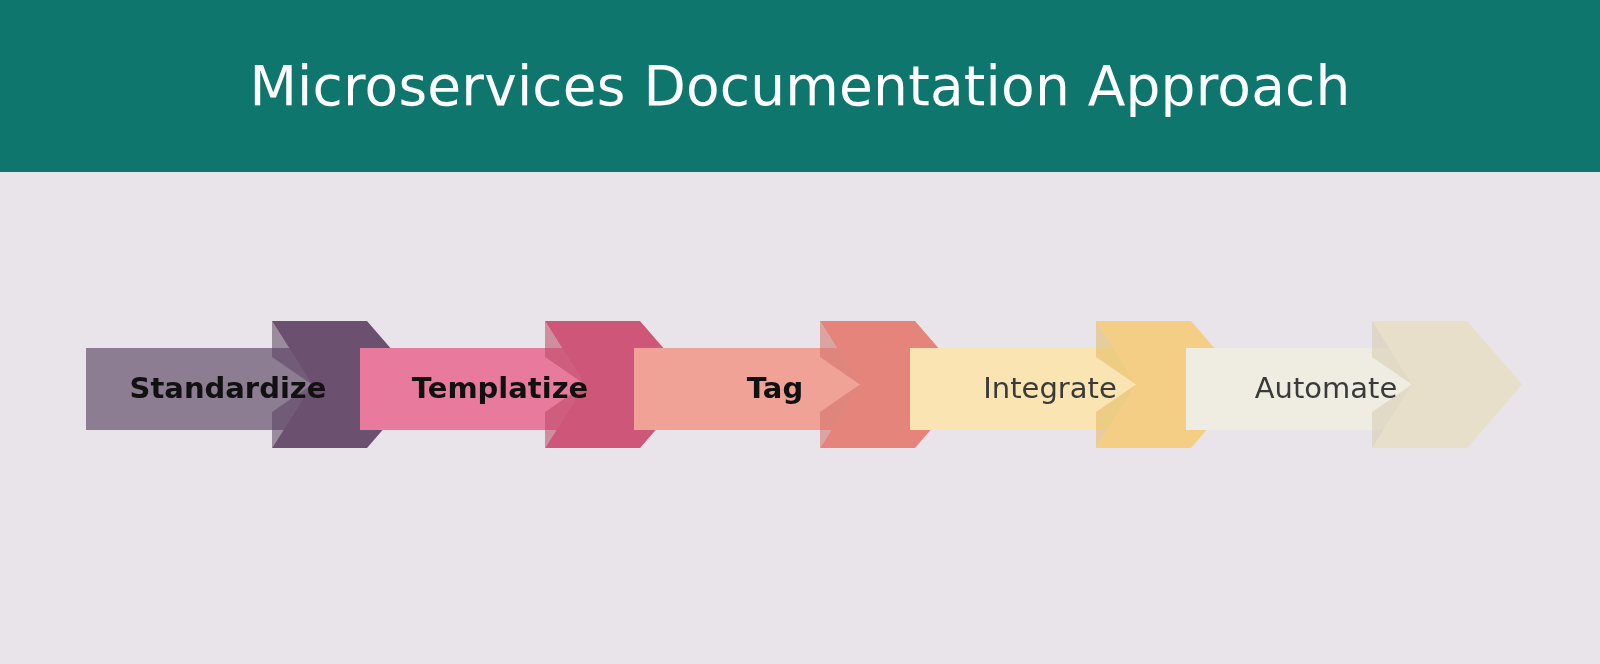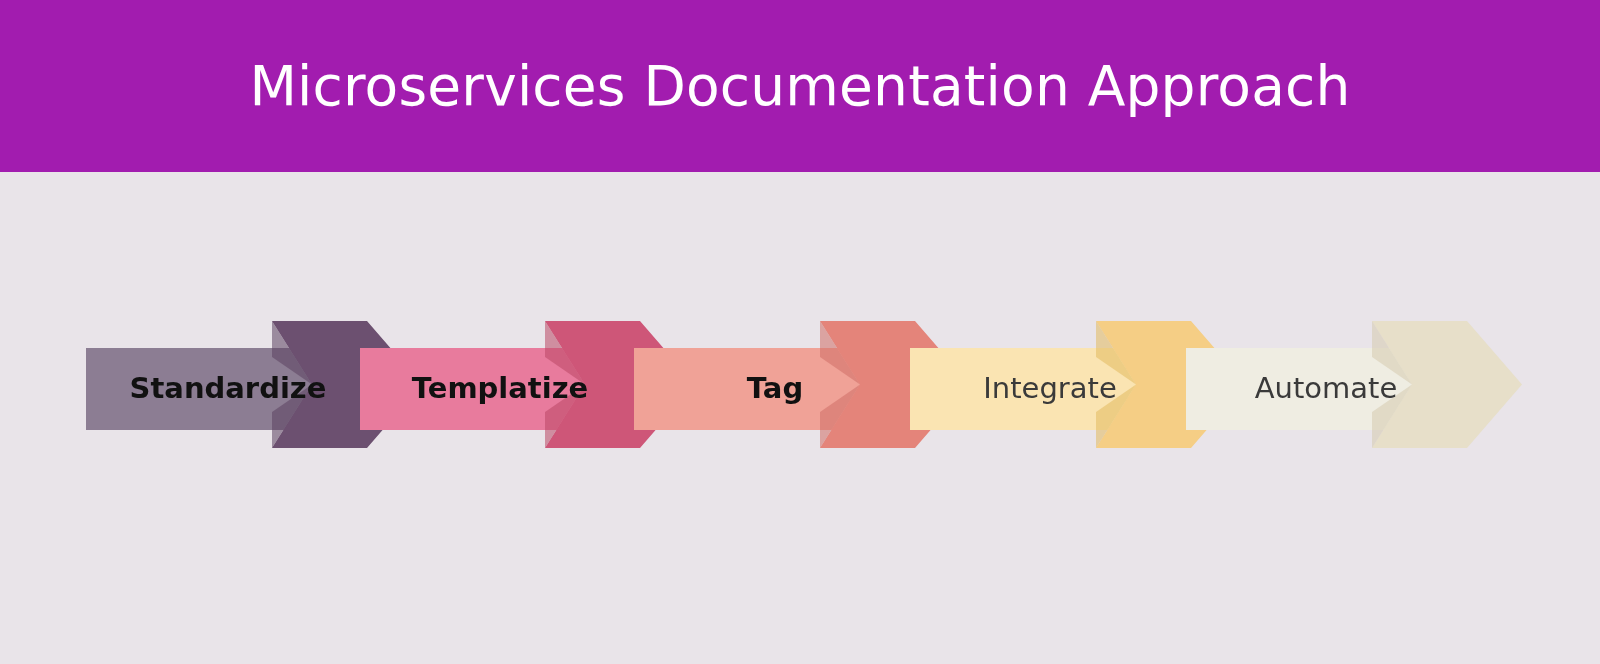--- a/index.html
+++ b/index.html
@@ -18,21 +18,21 @@
     width: 1600px;
     height: 664px;
     background: #E9E4E9;
   }
   #header-band {
     position: absolute;
     left: 0;
     top: 0;
     width: 1600px;
     height: 172px;
-    background: #a21caf;
+    background: #0f766e;
     display: flex;
     align-items: center;
     justify-content: center;
   }
   #header-title {
     color: #FFFFFF;
     font-size: 55px;
     font-weight: 400;
     letter-spacing: 0.2px;
     line-height: 1;

